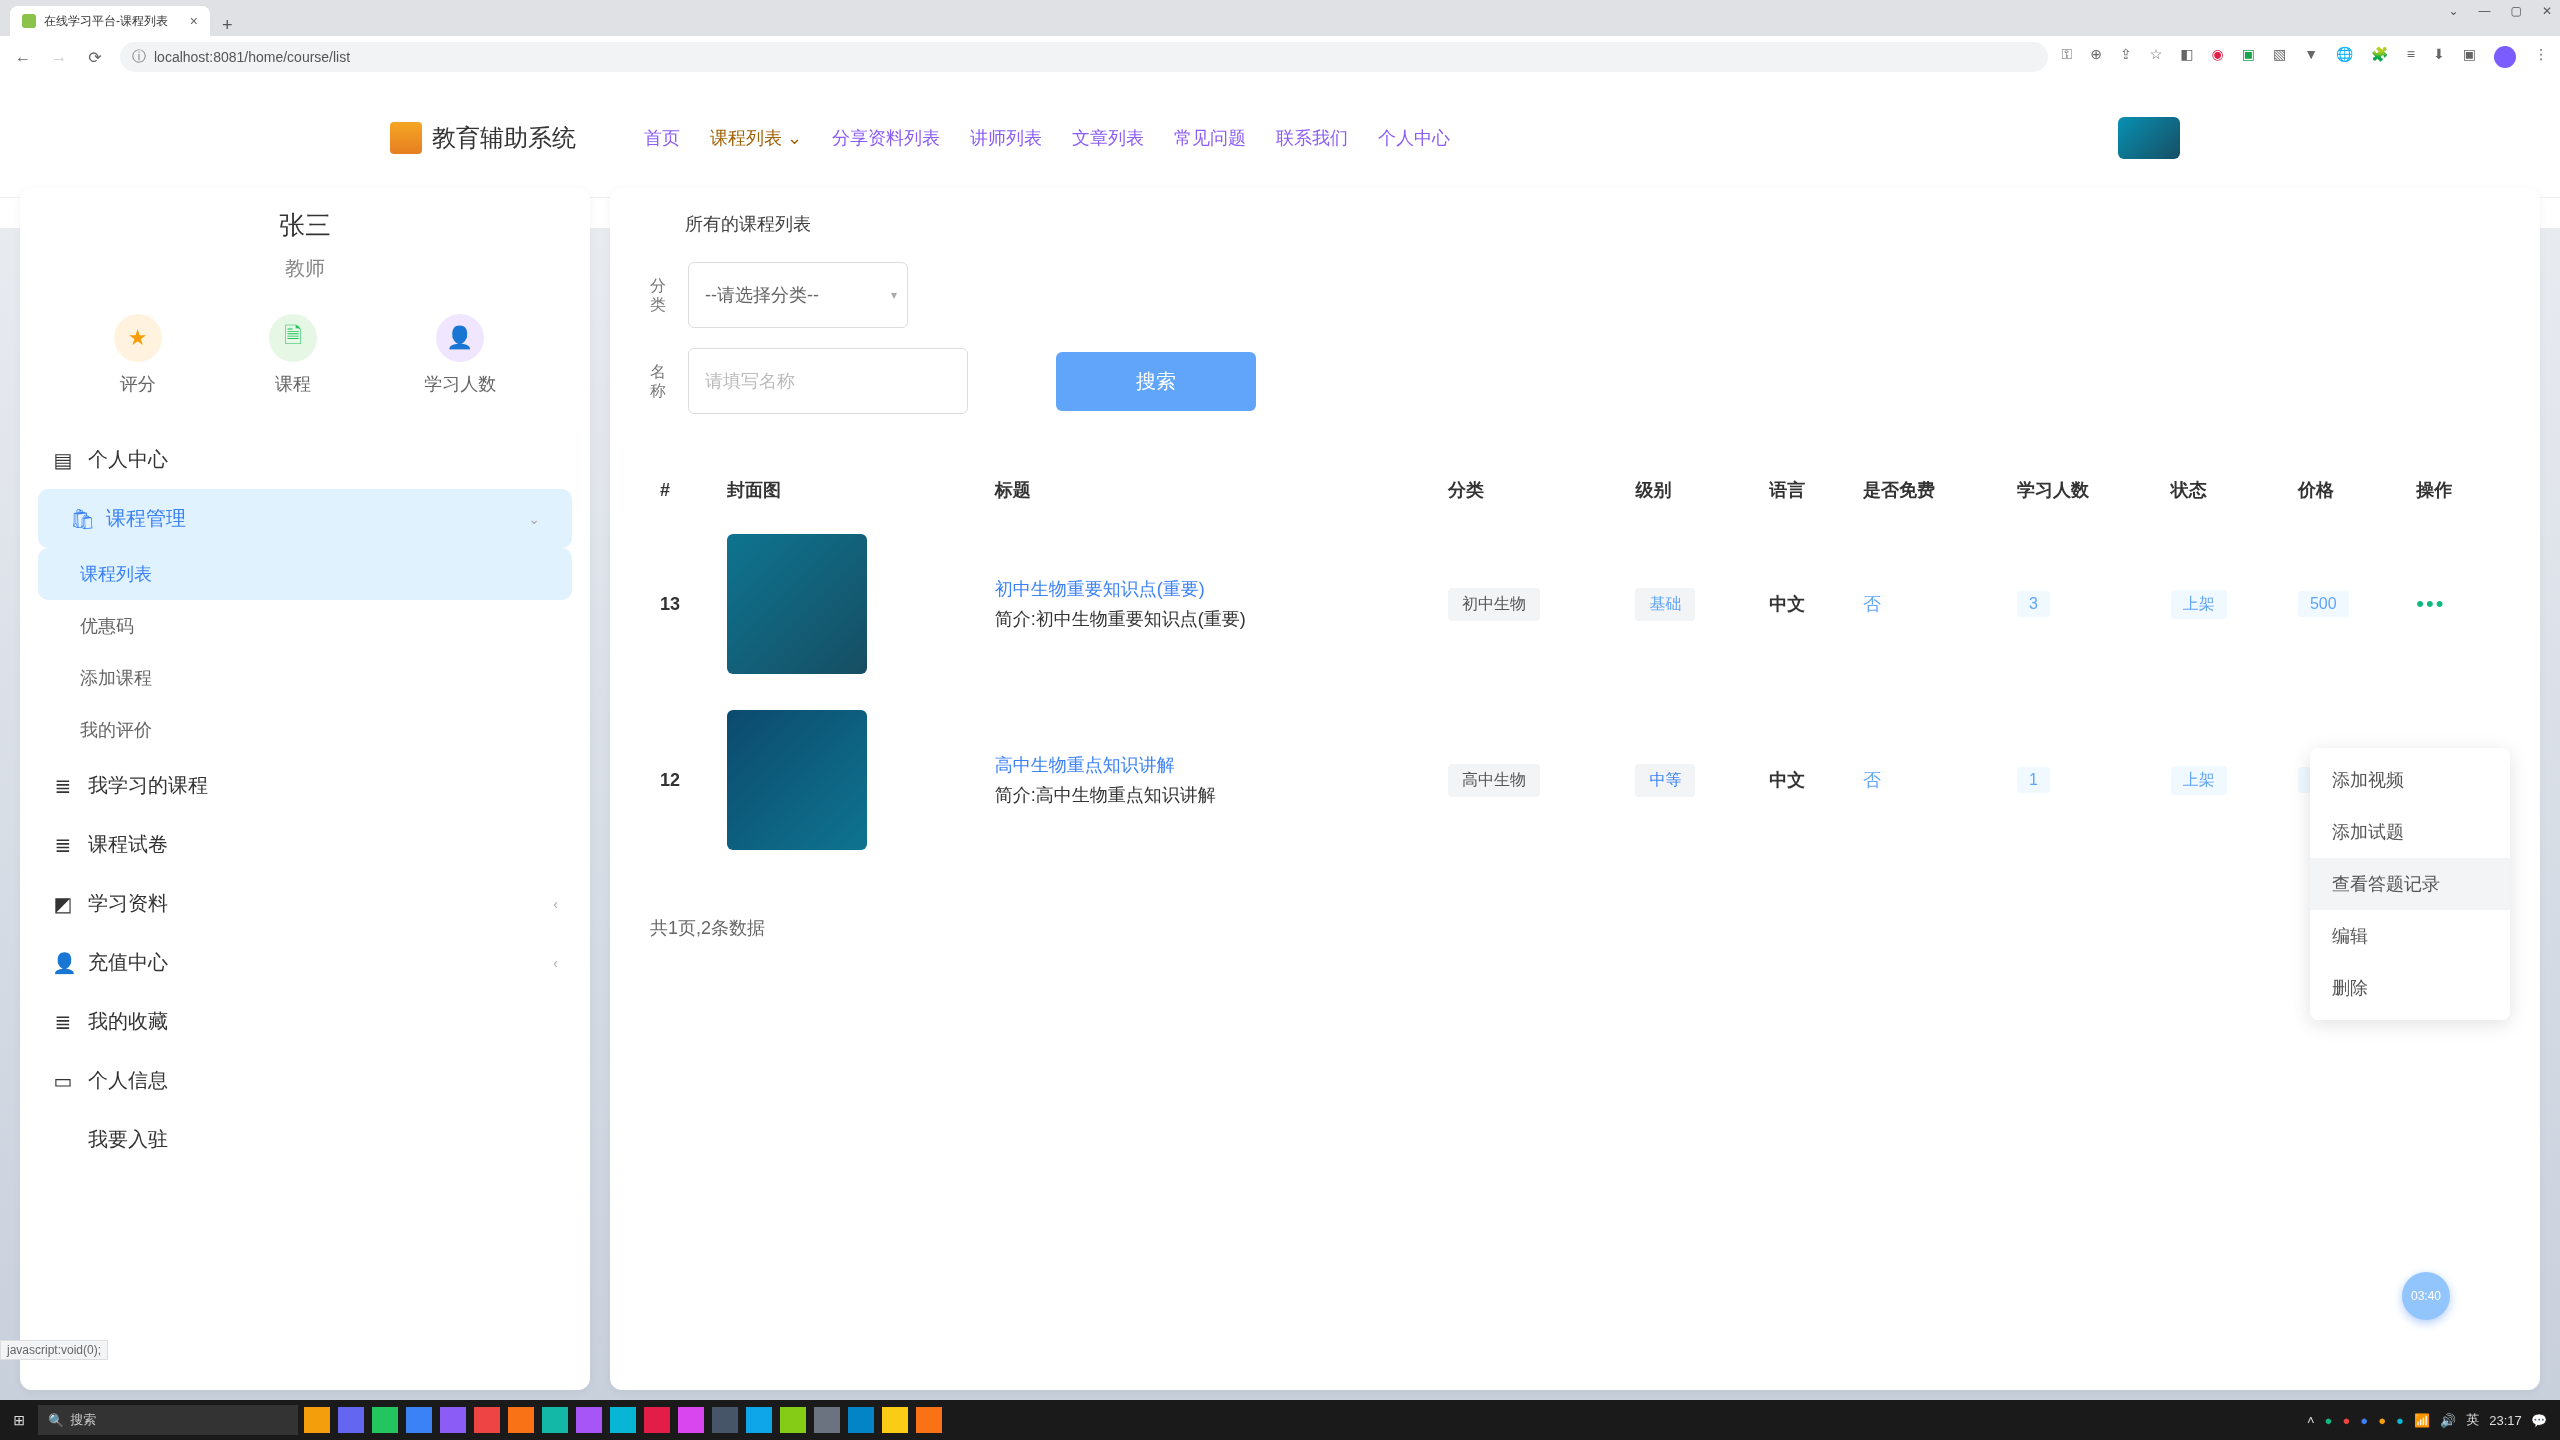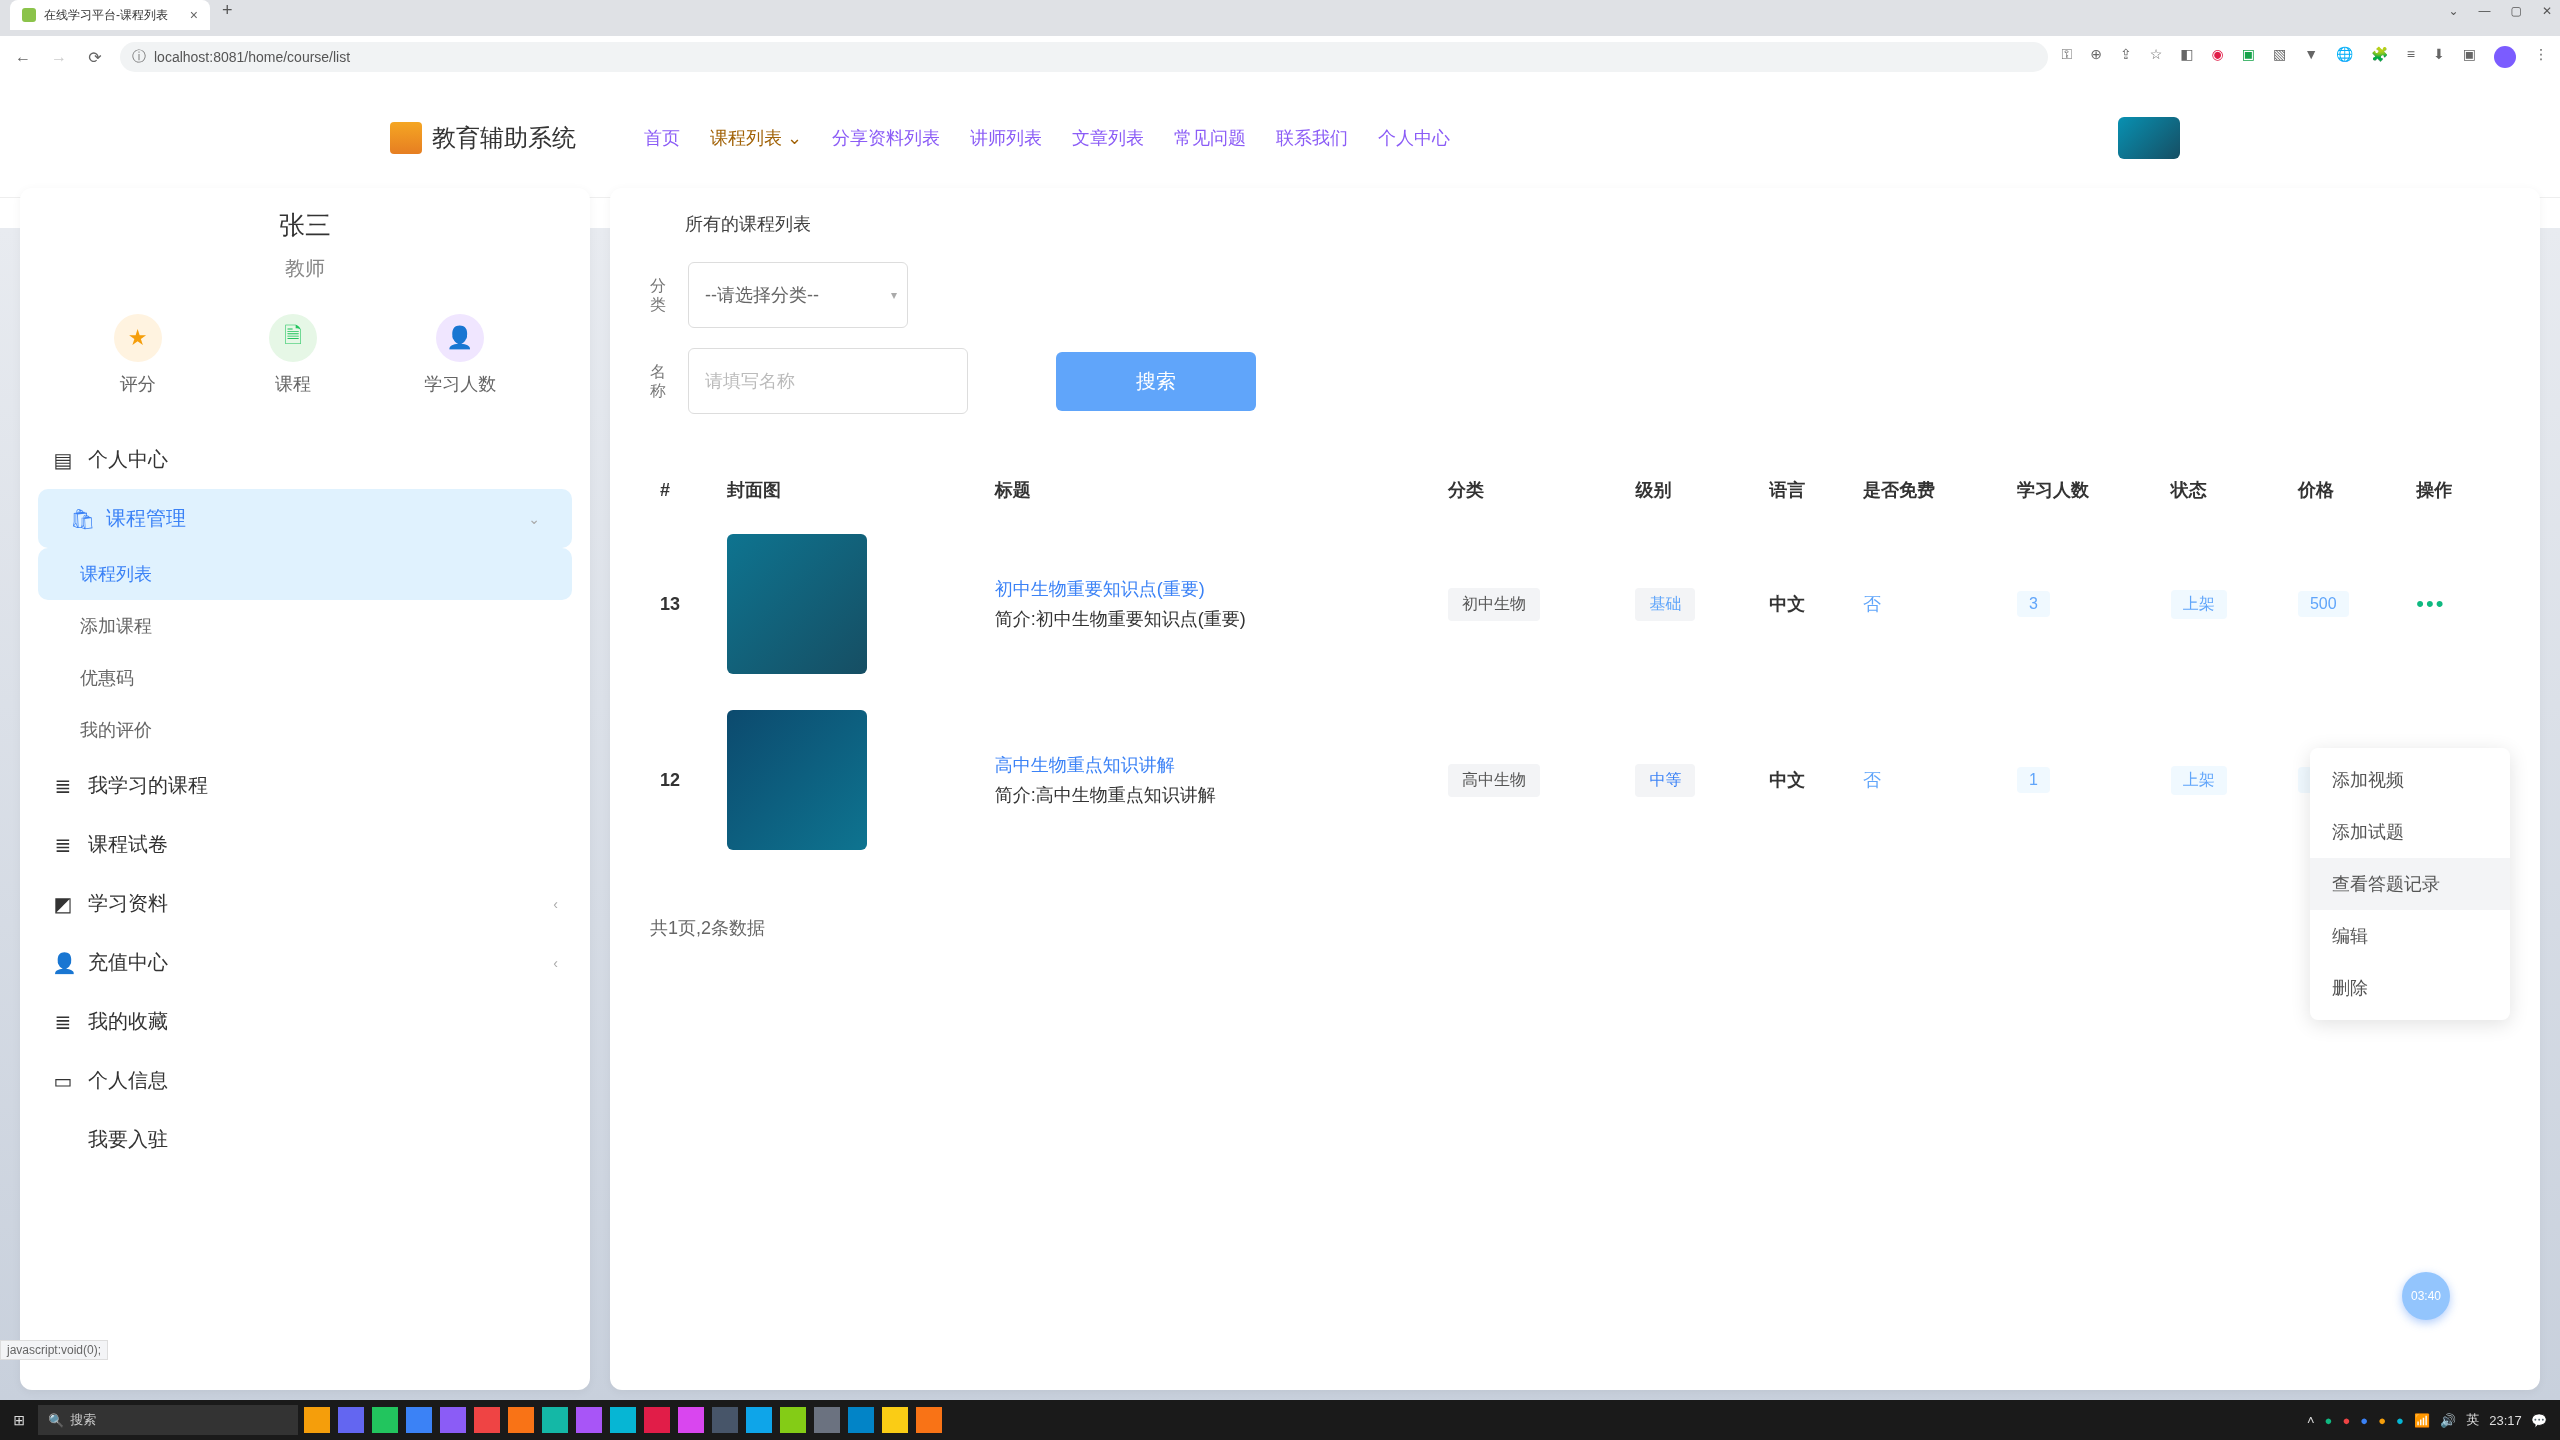--- a/index.html
+++ b/index.html
@@ -15,20 +15,21 @@
     
     
     .browser-chrome {
       background: #dfe1e5;
       height: 78px;
       border-bottom: 1px solid #ccc;
     }
     .tab-bar {
       height: 36px;
       display: flex;
+      align-items: flex-end;
       padding-left: 10px;
     }
     .browser-tab {
       background: #fff;
       border-radius: 8px 8px 0 0;
       height: 30px;
       padding: 0 12px;
       display: flex;
       align-items: center;
       gap: 8px;
@@ -381,22 +382,22 @@
           <div class="side-item">
             <span class="side-icon">▤</span>
             <span>个人中心</span>
           </div>
           <div class="side-item active-parent">
             <span class="side-icon">🛍</span>
             <span>课程管理</span>
             <span class="chev">⌄</span>
           </div>
           <div class="side-sub active">课程列表</div>
+          <div class="side-sub">优惠码</div>
           <div class="side-sub">添加课程</div>
-          <div class="side-sub">优惠码</div>
           <div class="side-sub">我的评价</div>
           <div class="side-item">
             <span class="side-icon">≣</span>
             <span>我学习的课程</span>
           </div>
           <div class="side-item">
             <span class="side-icon">≣</span>
             <span>课程试卷</span>
           </div>
           <div class="side-item">

